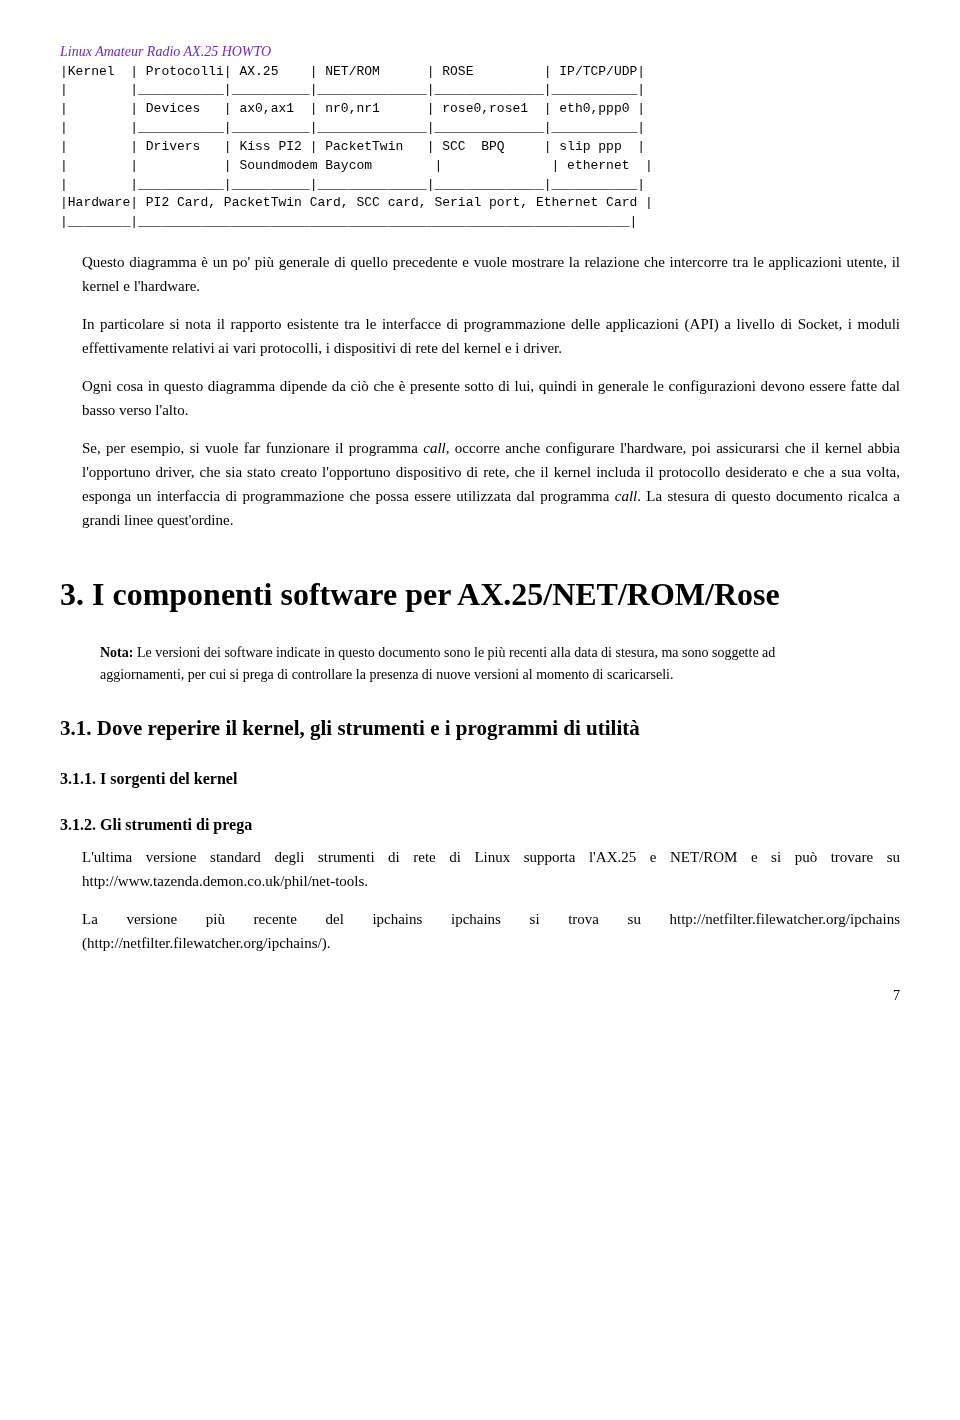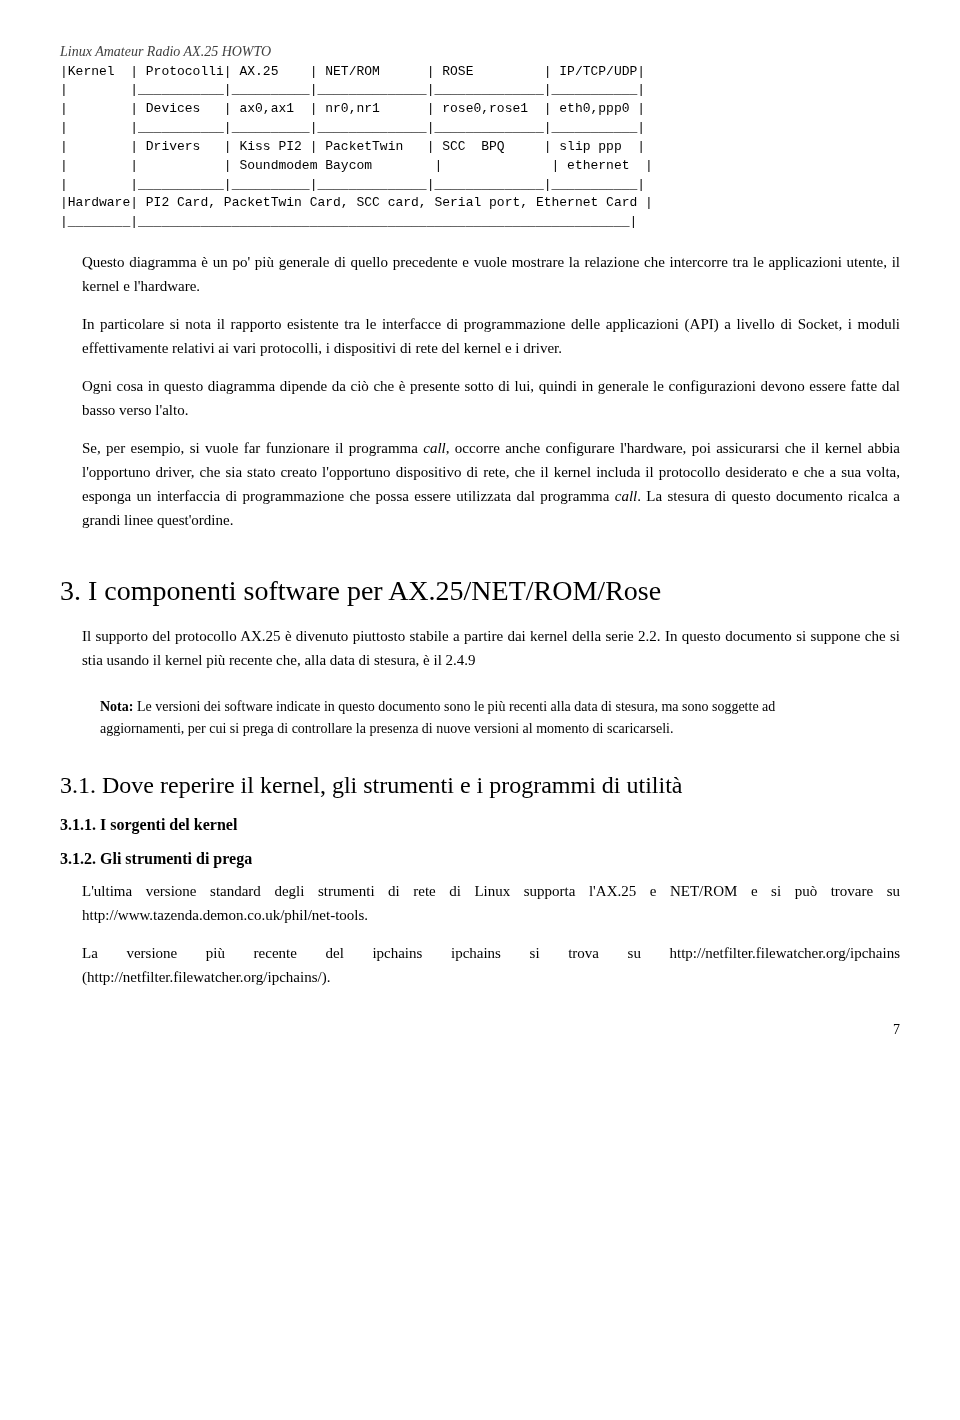--- a/index.html
+++ b/index.html
@@ -11,53 +11,53 @@
       line-height: 1.5;
       padding: 40px 60px 60px 60px;
       max-width: 960px;
       margin: 0 auto;
     }
     .page-header {
       text-align: right;
       font-style: italic;
       font-size: 14px;
       margin-bottom: 18px;
-      color: #404040;
+      color: #6d28d9;
     }
     .preformatted-table {
       font-family: 'Courier New', Courier, monospace;
       font-size: 13px;
       line-height: 1.45;
       white-space: pre;
       margin-bottom: 18px;
       display: block;
     }
     .body-text {
       font-size: 15px;
       line-height: 1.6;
       margin-bottom: 14px;
       text-align: justify;
       margin-left: 22px;
     }
     .section-heading {
-      font-size: 28px;
-      font-weight: normal;
+      font-size: 32px;
+      font-weight: bold;
       margin-top: 38px;
       margin-bottom: 12px;
     }
     .subsection-heading {
-      font-size: 24px;
-      font-weight: normal;
+      font-size: 21px;
+      font-weight: bold;
       margin-top: 28px;
       margin-bottom: 10px;
     }
     .subsubsection-heading {
       font-size: 16px;
       font-weight: bold;
-      margin-top: 10px;
+      margin-top: 22px;
       margin-bottom: 8px;
     }
     .note-box {
       margin: 24px 40px;
       font-size: 14px;
       line-height: 1.55;
     }
     .note-box .note-label {
       font-weight: bold;
     }
@@ -92,21 +92,20 @@
 <p class="body-text">Ogni cosa in questo diagramma dipende da ciò che è presente sotto di lui, quindi in generale le configurazioni devono essere fatte dal basso verso l'alto.</p>
 
 <p class="body-text">
   <span>Se, per esempio, si vuole far funzionare il programma </span><em>call</em><span>, occorre anche configurare l'hardware, poi assicurarsi che il kernel abbia l'opportuno driver, che sia stato creato l'opportuno dispositivo di rete, che il kernel includa il protocollo desiderato e che a sua volta, esponga un interfaccia di programmazione che possa essere utilizzata dal programma </span><em>call</em><span>. La stesura di questo documento ricalca a grandi linee quest'ordine.</span>
 </p>
 
 <div>
   <h2 class="section-heading">3. I componenti software per AX.25/NET/ROM/Rose</h2>
 
 
-  <p class="body-text">Il supporto del protocollo AX.25 è divenuto piuttosto stabile a partire dai kernel della serie 2.2. In questo documento si suppone che si stia usando il kernel più recente che, alla data di stesura, è il 2.4.9</p>
 
   <div class="note-box">
     <span class="note-label">Nota:</span><span> Le versioni dei software indicate in questo documento sono le più recenti alla data di stesura, ma sono soggette ad aggiornamenti, per cui si prega di controllare la presenza di nuove versioni al momento di scaricarseli.</span>
   </div>
 </div>
 
 <div>
   <h3 class="subsection-heading">3.1. Dove reperire il kernel, gli strumenti e i programmi di utilità</h3>
 </div>
 

